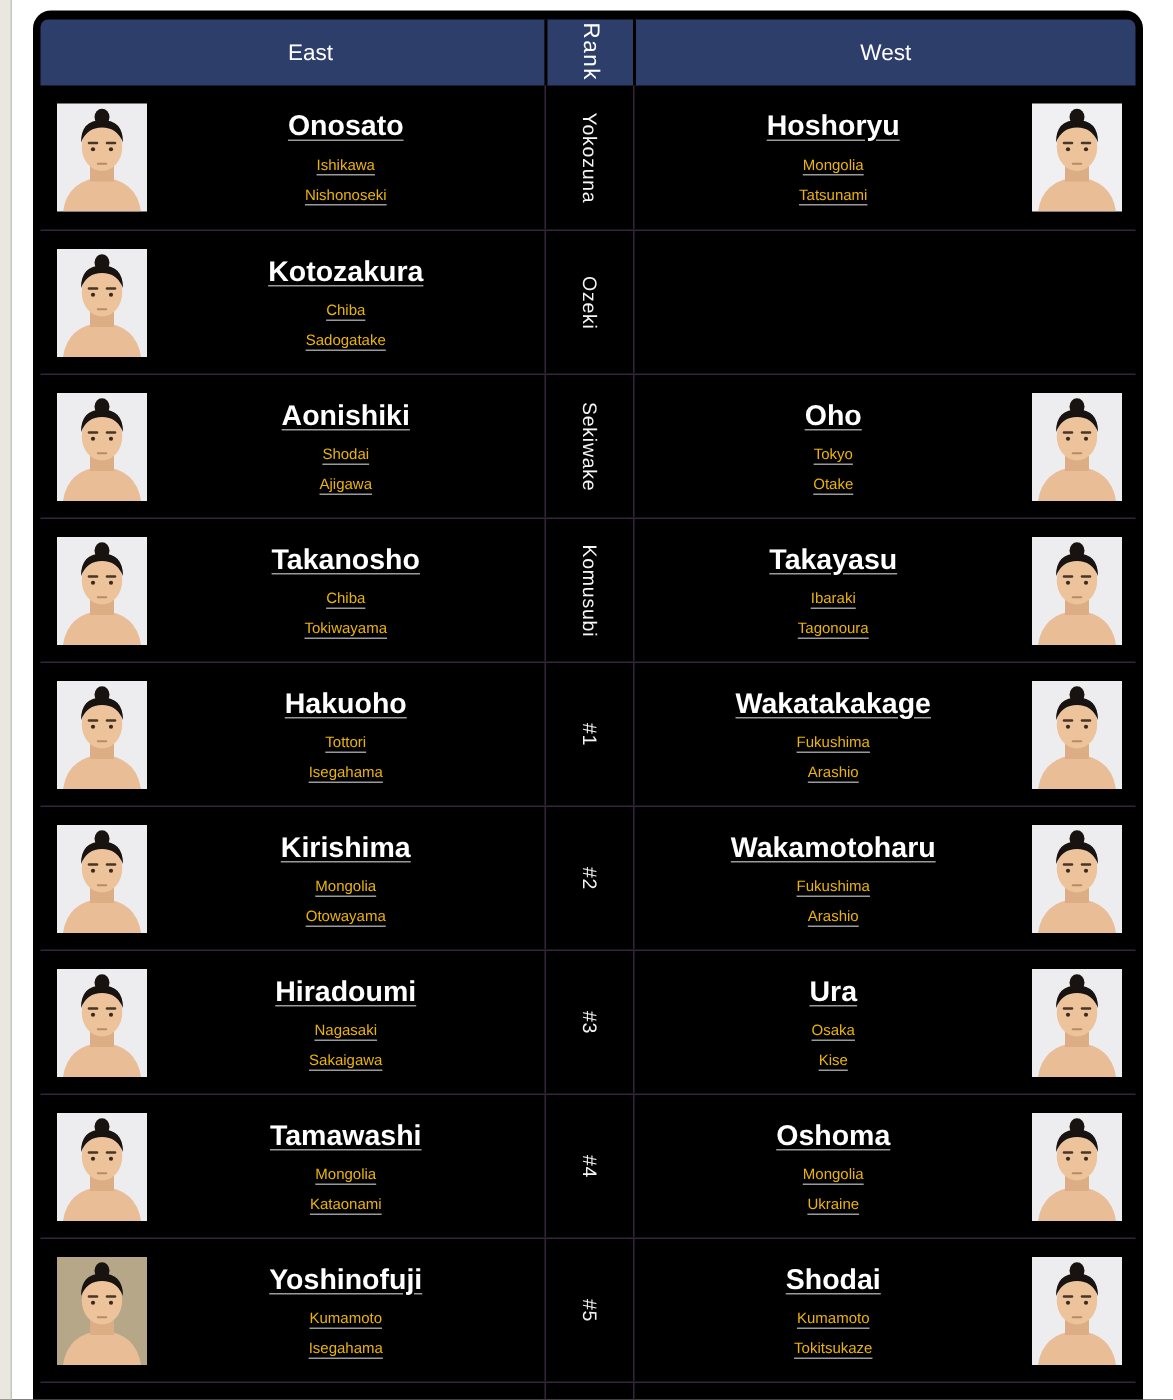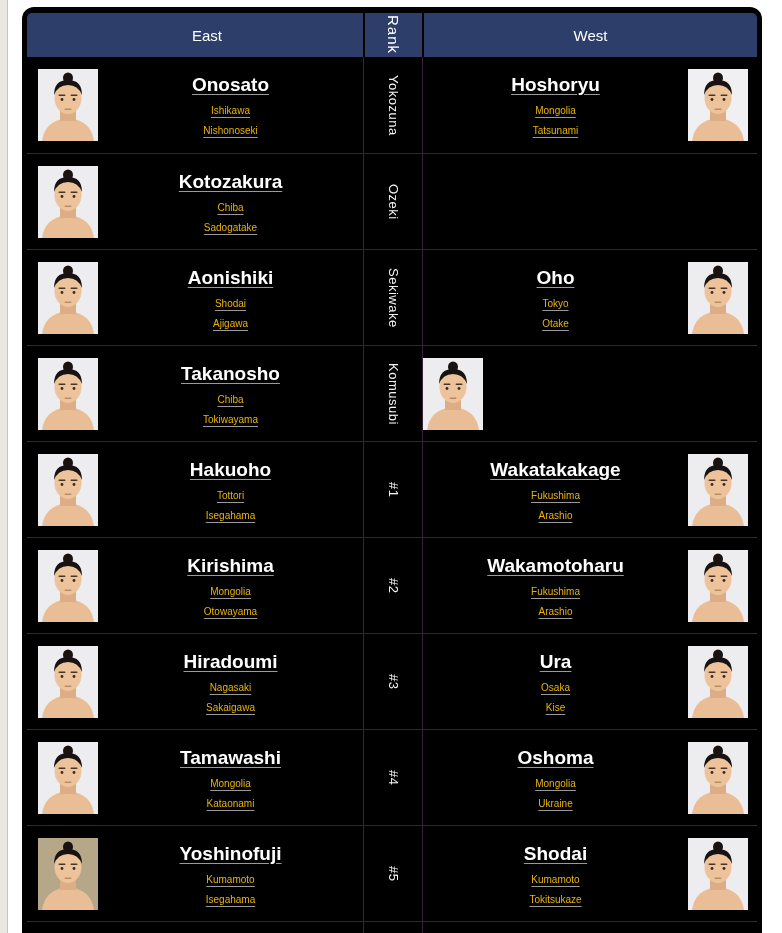--- a/index.html
+++ b/index.html
@@ -241,20 +241,25 @@
       <div class="info">
         <a class="name">Takanosho</a>
         <a class="sub">Chiba</a>
         <a class="sub">Tokiwayama</a>
       </div>
     </div>
     <div class="cell mid">
       <span>Komusubi</span>
     </div>
     <div class="cell right west-cell">
+      <div class="info">
+        <a class="name">Takayasu</a>
+        <a class="sub">Ibaraki</a>
+        <a class="sub">Tagonoura</a>
+      </div>
       <div class="photo" style="background: rgb(237, 237, 240);">
         <svg width="60" height="72" viewBox="0 0 60 72" xmlns="http://www.w3.org/2000/svg">
           <path d="M4 72 Q7 51 30 49 Q53 51 56 72 Z" fill="#e9bd96"></path>
           <rect x="22" y="37" width="16" height="15" fill="#ddae85"></rect>
           <ellipse cx="30" cy="29" rx="13.5" ry="16" fill="#ecc39b"></ellipse>
           <path d="M16 26 Q16 11 30 11 Q44 11 44 26 Q40 16 30 16 Q20 16 16 26 Z" fill="#181310"></path>
           <ellipse cx="30" cy="9" rx="5" ry="5.5" fill="#181310"></ellipse>
           <rect x="20.5" y="25.5" width="7" height="1.6" rx="0.8" fill="#4a3526"></rect>
           <rect x="32.5" y="25.5" width="7" height="1.6" rx="0.8" fill="#4a3526"></rect>
           <circle cx="24" cy="30.5" r="1.4" fill="#3a2a1e"></circle>

